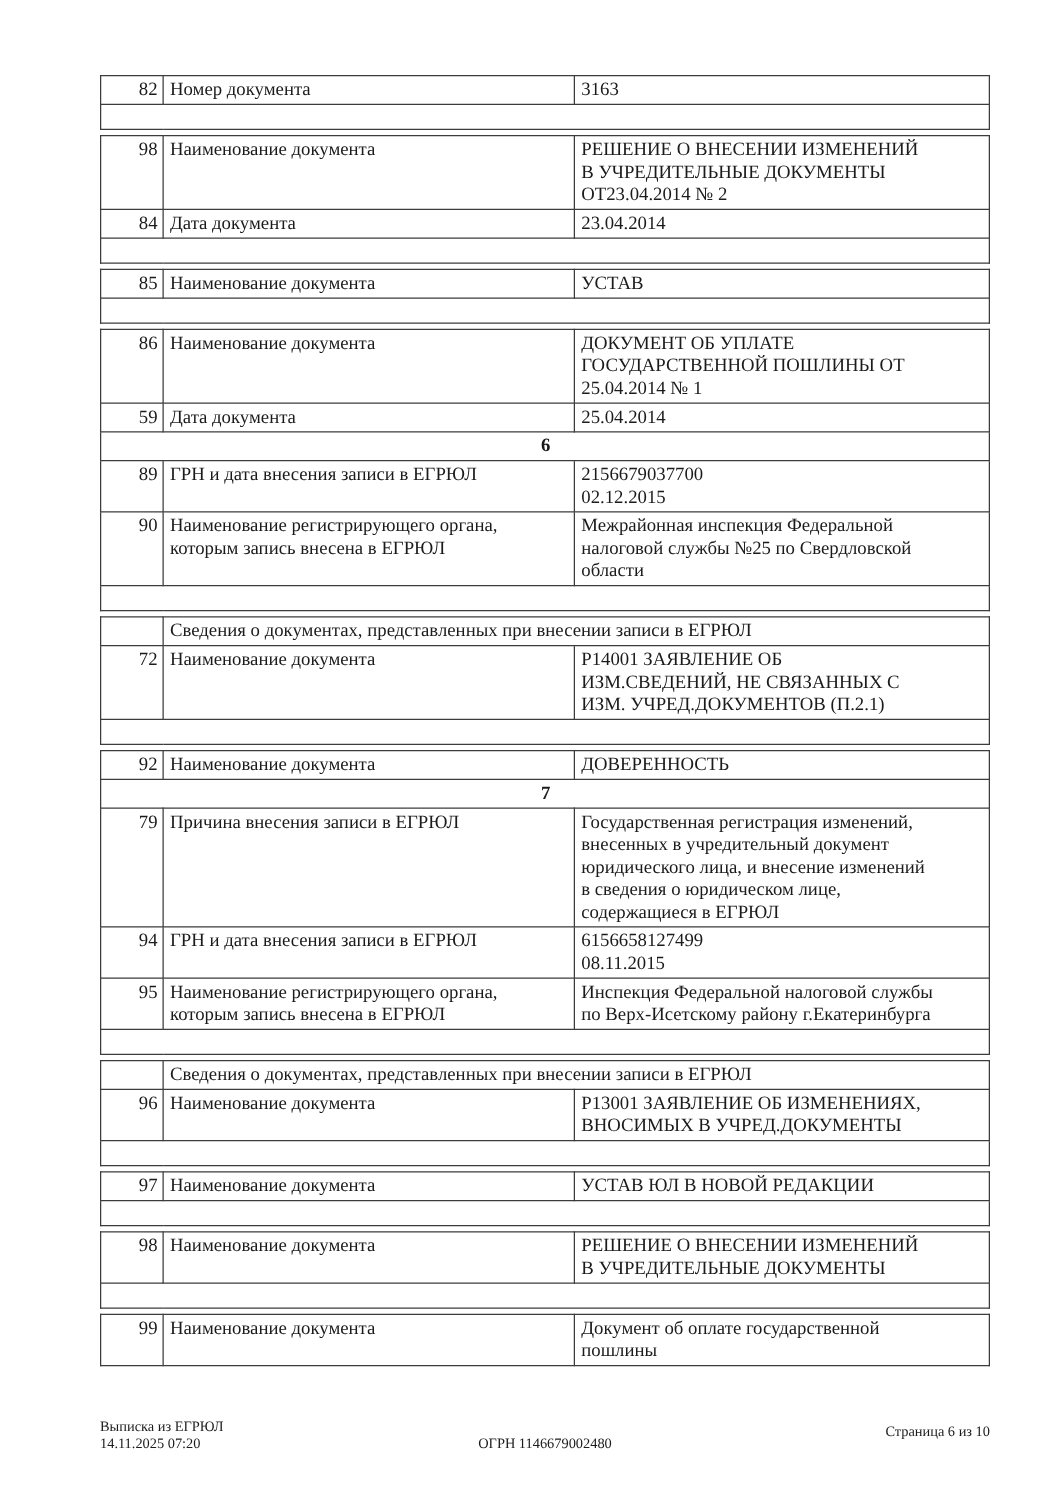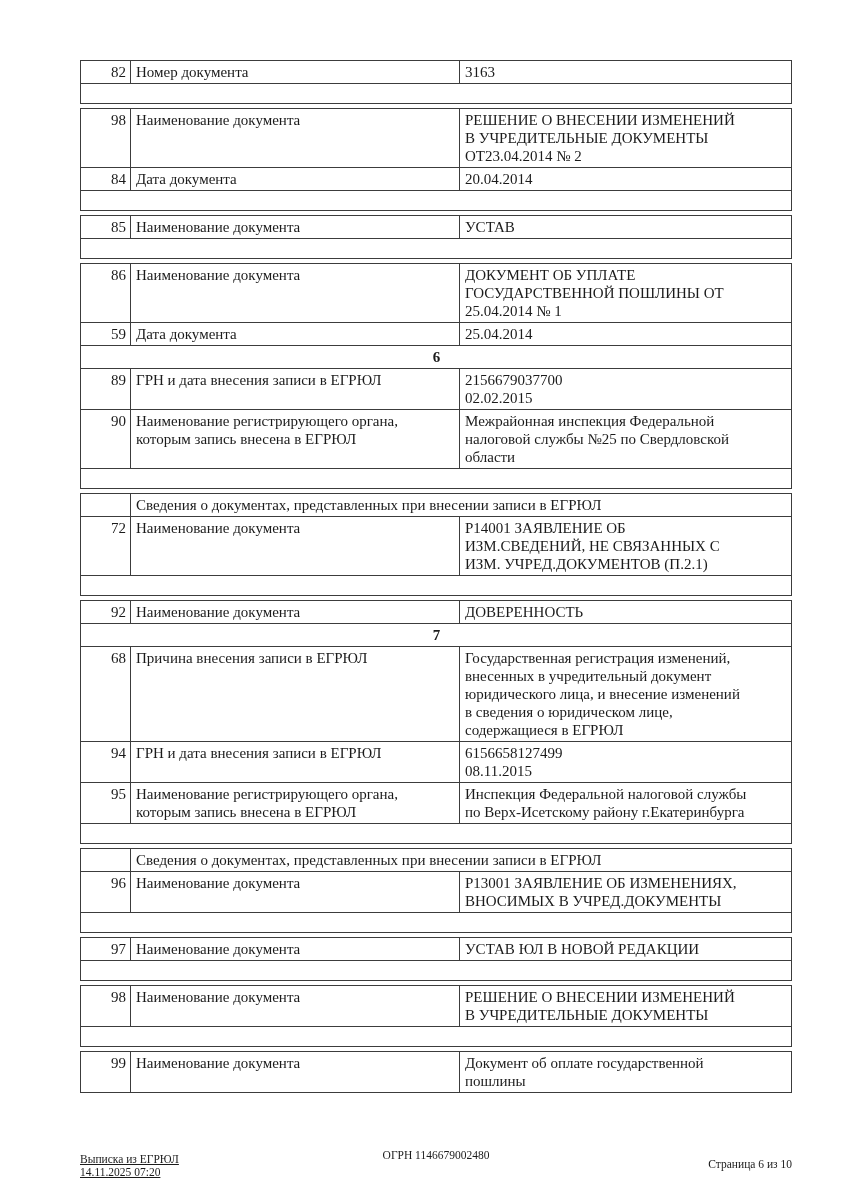--- a/index.html
+++ b/index.html
@@ -64,34 +64,33 @@
     left: 80px;
     top: 1136px;
     width: 712px;
     height: 30px;
     font-size: 11.5px;
     line-height: 13px;
   }
   .footer-left {
     position: absolute;
     left: 0;
-    top: 17px;
-    text-decoration: underline;
+    top: 0;
   }
   .footer-center {
     position: absolute;
     left: 50%;
     transform: translateX(-50%);
     top: 13px;
     white-space: nowrap;
   }
   .footer-right {
     position: absolute;
     right: 0;
-    top: 22px;
+    top: 4px;
     white-space: nowrap;
   }
 </style>
 </head>
 <body>
 
 <div class="table-area">
     <table class="block">
       <colgroup>
         <col style="width: 50px;">
@@ -119,21 +118,21 @@
         <tr>
           <td class="num-cell">98</td>
           <td class="label-cell">Наименование документа</td>
           <td class="value-cell">РЕШЕНИЕ О ВНЕСЕНИИ ИЗМЕНЕНИЙ
 В УЧРЕДИТЕЛЬНЫЕ ДОКУМЕНТЫ
 ОТ23.04.2014 № 2</td>
         </tr>
         <tr>
           <td class="num-cell">84</td>
           <td class="label-cell">Дата документа</td>
-          <td class="value-cell">20.04.2014</td>
+          <td class="value-cell">23.04.2014</td>
         </tr>
         <tr>
           <td class="spacer-cell" colspan="3"></td>
         </tr>
       </tbody>
     </table>
     <table class="block">
       <colgroup>
         <col style="width: 50px;">
         <col style="width: 329px;">
@@ -169,21 +168,21 @@
           <td class="label-cell">Дата документа</td>
           <td class="value-cell">25.04.2014</td>
         </tr>
         <tr>
           <td class="section-cell" colspan="3">6</td>
         </tr>
         <tr>
           <td class="num-cell">89</td>
           <td class="label-cell">ГРН и дата внесения записи в ЕГРЮЛ</td>
           <td class="value-cell">2156679037700
-02.02.2015</td>
+02.12.2015</td>
         </tr>
         <tr>
           <td class="num-cell">90</td>
           <td class="label-cell">Наименование регистрирующего органа,
 которым запись внесена в ЕГРЮЛ</td>
           <td class="value-cell">Межрайонная инспекция Федеральной
 налоговой службы №25 по Свердловской
 области</td>
         </tr>
         <tr>
@@ -223,21 +222,21 @@
       <tbody>
         <tr>
           <td class="num-cell">92</td>
           <td class="label-cell">Наименование документа</td>
           <td class="value-cell">ДОВЕРЕННОСТЬ</td>
         </tr>
         <tr>
           <td class="section-cell" colspan="3">7</td>
         </tr>
         <tr>
-          <td class="num-cell">68</td>
+          <td class="num-cell">79</td>
           <td class="label-cell">Причина внесения записи в ЕГРЮЛ</td>
           <td class="value-cell">Государственная регистрация изменений,
 внесенных в учредительный документ
 юридического лица, и внесение изменений
 в сведения о юридическом лице,
 содержащиеся в ЕГРЮЛ</td>
         </tr>
         <tr>
           <td class="num-cell">94</td>
           <td class="label-cell">ГРН и дата внесения записи в ЕГРЮЛ</td>

